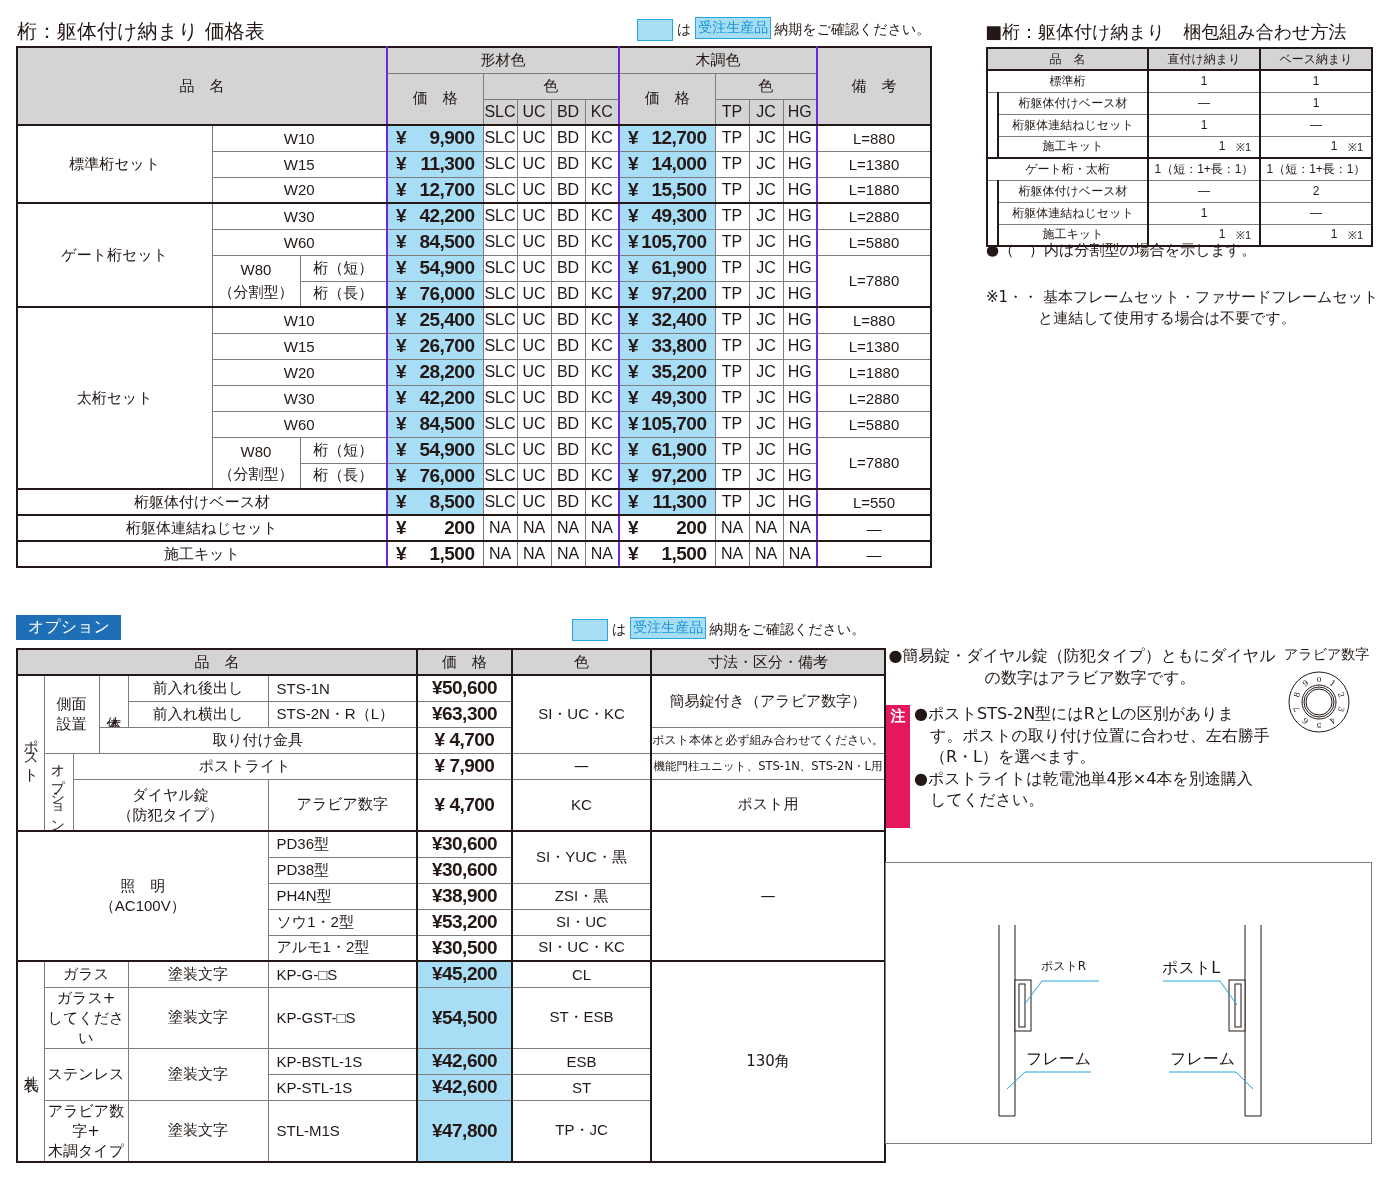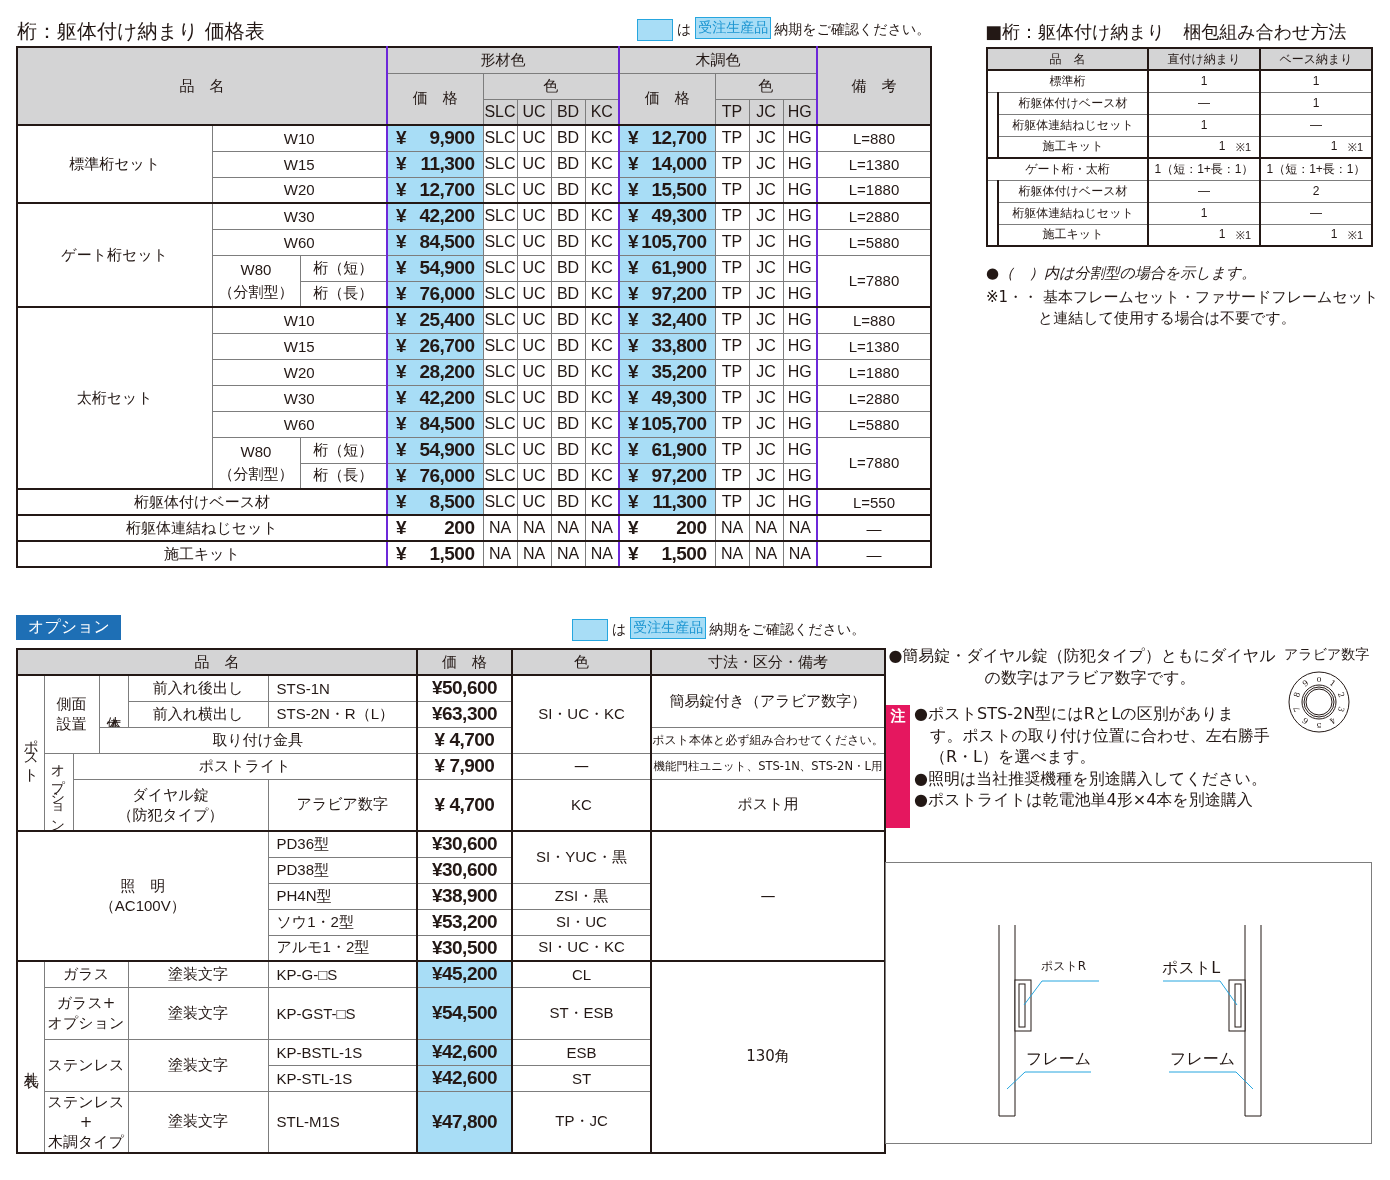--- a/index.html
+++ b/index.html
@@ -27,21 +27,21 @@
   #main-table .cc { font-family: "Liberation Sans", sans-serif; font-size: 16px; }
 
   
   #pack-title { left: 985px; top: 20px; font-size: 18px; }
   #pack-table { left: 986px; top: 47px; border: 2px solid #231815; font-size: 12px; }
   #pack-table td { border: 1px solid #7d7d7d; height: 22px; }
   #pack-table .thick-b { border-bottom: 2px solid #231815; }
   #pack-table .thick-l { border-left: 2px solid #231815; }
   .note-mark { float: right; padding-right: 8px; font-size: 11px; }
   .qty-left { display: inline-block; width: 60%; text-align: right; }
-  #pack-note1 { left: 986px; top: 264px; font-size: 15px; font-style: italic; }
+  #pack-note1 { left: 986px; top: 241px; font-size: 15px; }
   #pack-note2 { left: 986px; top: 287px; font-size: 15px; line-height: 21px; }
 
   
   #opt-header { left: 16px; top: 615px; width: 105px; height: 25px; background: #1e6fb5; color: #fff; font-size: 16px; padding: 2px 0 0 12px; }
   #legend2 { left: 572px; top: 617px; font-size: 14px; display: flex; align-items: center; }
   #opt-table { left: 16px; top: 648px; border: 2px solid #231815; font-size: 15px; }
   #opt-table td { border: 1px solid #7d7d7d; height: 26px; padding: 0; }
   #opt-table .thick-b { border-bottom: 2px solid #231815; }
   #opt-table .thick-l { border-left: 2px solid #231815; }
   #opt-table .left { text-align: left; padding-left: 8px; }
@@ -611,40 +611,40 @@
       <td rowspan="6"><span class="vert">表札</span></td>
       <td colspan="3">ガラス</td>
       <td colspan="2">塗装文字</td>
       <td class="left sans">KP-G-□S</td>
       <td class="price blue thick-l">¥45,200</td>
       <td class="sans thick-l">CL</td>
       <td rowspan="6" class="thick-l">130角</td>
     </tr>
     <tr style="height:52px">
       <td colspan="3" style="white-space:pre-line;line-height:20px">ガラス+
-オプション</td>
+してください</td>
       <td colspan="2">塗装文字</td>
       <td class="left sans">KP-GST-□S</td>
       <td class="price blue thick-l">¥54,500</td>
       <td class="sans thick-l">ST・ESB</td>
     </tr>
     <tr>
       <td rowspan="2" colspan="3">ステンレス</td>
       <td rowspan="2" colspan="2">塗装文字</td>
       <td class="left sans">KP-BSTL-1S</td>
       <td class="price blue thick-l">¥42,600</td>
       <td class="sans thick-l">ESB</td>
     </tr>
     <tr>
       <td class="left sans">KP-STL-1S</td>
       <td class="price blue thick-l">¥42,600</td>
       <td class="sans thick-l">ST</td>
     </tr>
     <tr style="height:52px">
-      <td colspan="3" style="white-space:pre-line;line-height:20px">ステンレス+
+      <td colspan="3" style="white-space:pre-line;line-height:20px">アラビア数字+
 木調タイプ</td>
       <td colspan="2">塗装文字</td>
       <td class="left sans">STL-M1S</td>
       <td class="price blue thick-l">¥47,800</td>
       <td class="sans thick-l">TP・JC</td>
     </tr>
   </tbody>
 </table>
 
 <div id="note-dial" class="abs">
@@ -668,22 +668,22 @@
       <text x="9.7" y="42.3" transform="rotate(252 9.7 39.3)">7</text>
       <text x="9.7" y="27.7" transform="rotate(288 9.7 24.7)">8</text>
       <text x="18.2" y="16.0" transform="rotate(324 18.2 13.0)">9</text>
     </g>
 </svg>
 <div id="chu-box" class="abs">注</div>
 <div id="chu-notes" class="abs">
     <div>●ポストSTS-2N型にはRとLの区別がありま</div>
     <div>　す。ポストの取り付け位置に合わせ、左右勝手</div>
     <div>　（R・L）を選べます。</div>
-    <div>●照明は当社推奨機種を別途購入してください。</div>
     <div>●ポストライトは乾電池単4形×4本を別途購入</div>
+    <div>　してください。</div>
   </div>
 
 <div id="diag-box" class="abs">
   <svg class="abs" style="left:0;top:0" width="487" height="282" viewBox="0 0 487 282">
 
     <path d="M113 62 V253 H129 V62" fill="none" stroke="#231815" stroke-width="1"></path>
     <rect x="129" y="117" width="16" height="51" fill="#fff" stroke="#231815"></rect>
     <rect x="133" y="121" width="6" height="43" fill="none" stroke="#231815"></rect>
     <line x1="138" y1="142" x2="156" y2="118" stroke="#26a6df"></line>
     <line x1="156" y1="118" x2="213" y2="118" stroke="#26a6df"></line>

